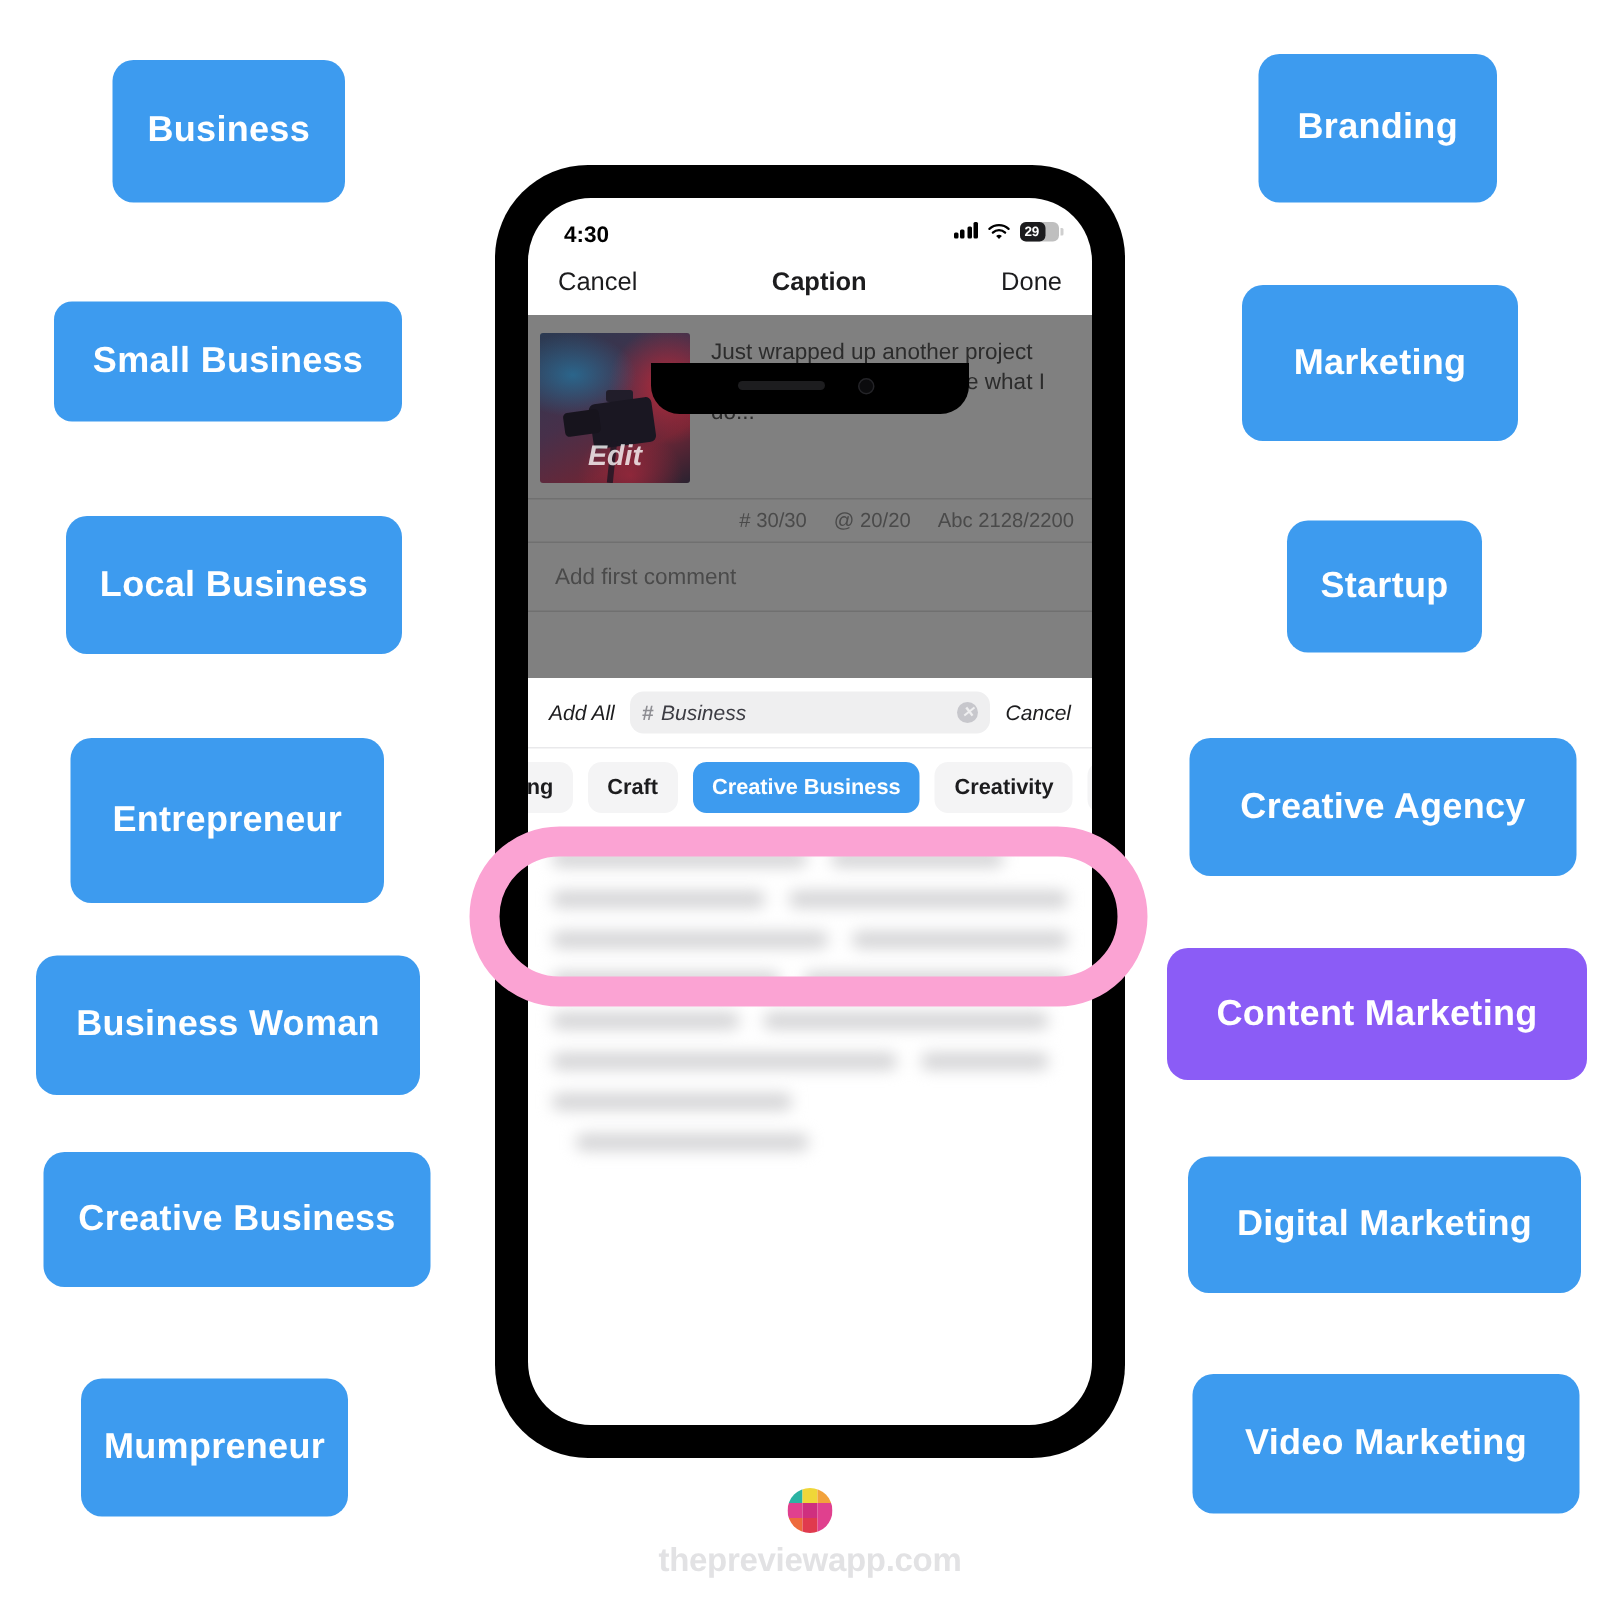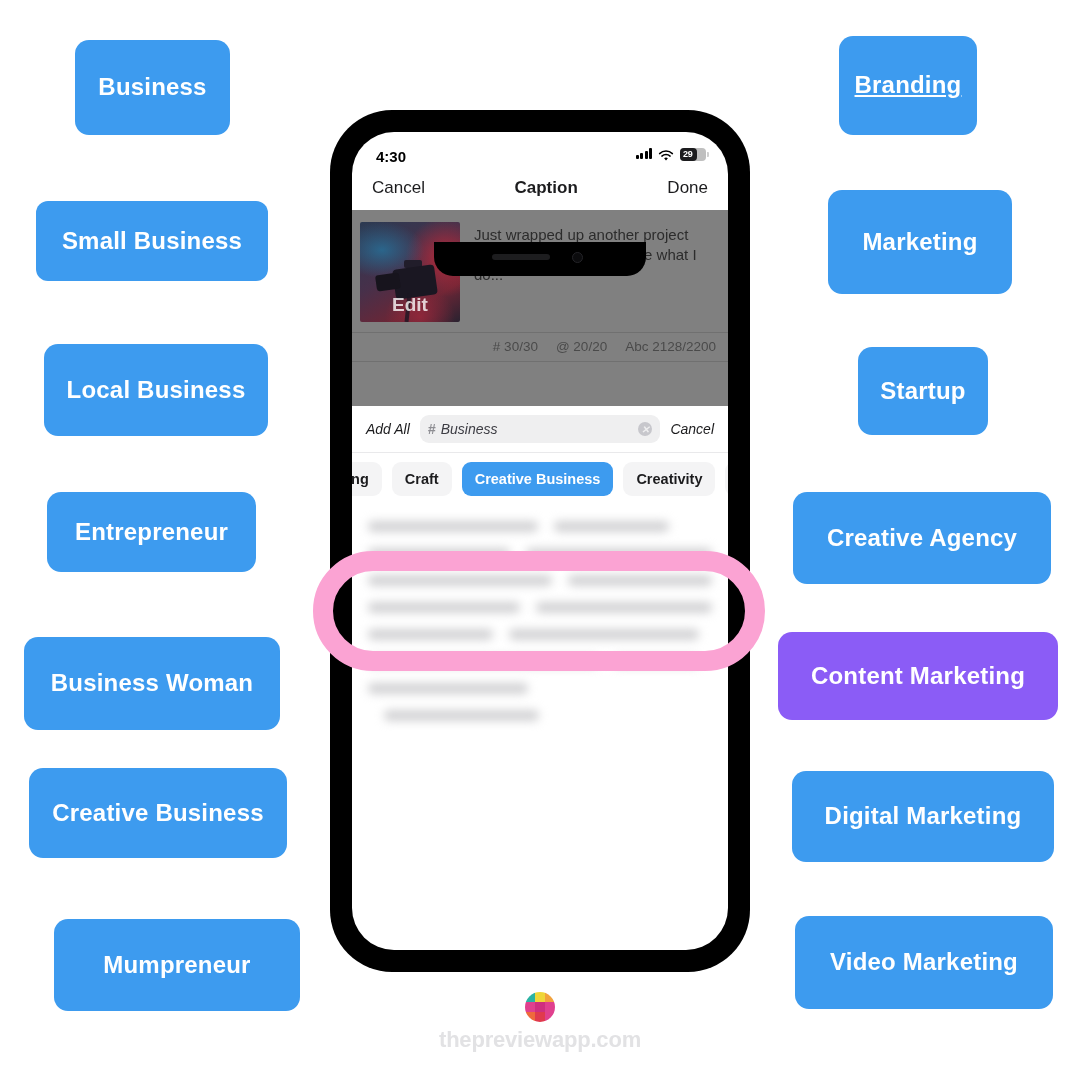--- a/index.html
+++ b/index.html
@@ -135,20 +135,21 @@
   .dim { background: #808080; position: relative; }
   .caption-row { display: flex; padding: 12px 14px 10px 8px; gap: 14px; }
   .thumb {
     width: 100px; height: 100px; flex: none; border-radius: 2px;
     position: relative; overflow: hidden;
     background:
       radial-gradient(ellipse 60% 40% at 22% 28%, rgba(40,110,150,.85), rgba(0,0,0,0) 70%),
       radial-gradient(ellipse 55% 55% at 85% 35%, rgba(190,40,55,.9), rgba(0,0,0,0) 72%),
       radial-gradient(ellipse 50% 45% at 60% 95%, rgba(160,40,60,.75), rgba(0,0,0,0) 70%),
       linear-gradient(150deg, #2b3a52 0%, #47304a 45%, #6b2636 75%, #2a2230 100%);
+    font-style: italic;
   }
   .thumb .cam-body {
     position:absolute; left: 34px; top: 45px; width: 42px; height: 30px;
     background: #1a1722; border-radius: 4px; transform: rotate(-8deg);
   }
   .thumb .cam-lens {
     position:absolute; left: 16px; top: 52px; width: 24px; height: 16px;
     background: #17141d; border-radius: 3px; transform: rotate(-8deg);
   }
   .thumb .cam-top {
@@ -249,27 +250,27 @@
     font-size: 22px; font-weight: bold; color: #e2e2e4; letter-spacing: -0.2px;
   }
 </style>
 </head>
 <body>
 
 <div id="keywords-left">
     <div class="kw" style="left: 75px; top: 40px; width: 155px; height: 95px; font-size: 24px; background: rgb(61, 155, 239);">Business</div>
     <div class="kw" style="left: 36px; top: 201px; width: 232px; height: 80px; font-size: 24px; background: rgb(61, 155, 239); border-radius: 12px;">Small Business</div>
     <div class="kw" style="left: 44px; top: 344px; width: 224px; height: 92px; font-size: 24px; background: rgb(61, 155, 239);">Local Business</div>
-    <div class="kw" style="left: 47px; top: 492px; width: 209px; height: 80px; font-size: 24px; background: rgb(61, 155, 239);">Entrepreneur</div>
+    <div class="kw" style="left: 47px; top: 492px; width: 209px; height: 110px; font-size: 24px; background: rgb(61, 155, 239);">Entrepreneur</div>
     <div class="kw" style="left: 24px; top: 637px; width: 256px; height: 93px; font-size: 24px; background: rgb(61, 155, 239);">Business Woman</div>
     <div class="kw" style="left: 29px; top: 768px; width: 258px; height: 90px; font-size: 24px; background: rgb(61, 155, 239);">Creative Business</div>
-    <div class="kw" style="left: 54px; top: 919px; width: 246px; height: 92px; font-size: 24px; background: rgb(61, 155, 239);">Mumpreneur</div>
+    <div class="kw" style="left: 54px; top: 919px; width: 178px; height: 92px; font-size: 24px; background: rgb(61, 155, 239);">Mumpreneur</div>
   </div>
 <div id="keywords-right">
-    <div class="kw" style="left: 839px; top: 36px; width: 138px; height: 99px; font-size: 24px; background: rgb(61, 155, 239); text-decoration: underline;">Branding</div>
+    <div class="kw" style="left: 839px; top: 36px; width: 159px; height: 99px; font-size: 24px; background: rgb(61, 155, 239);">Branding</div>
     <div class="kw" style="left: 828px; top: 190px; width: 184px; height: 104px; font-size: 24px; background: rgb(61, 155, 239);">Marketing</div>
     <div class="kw" style="left: 858px; top: 347px; width: 130px; height: 88px; font-size: 24px; background: rgb(61, 155, 239);">Startup</div>
     <div class="kw" style="left: 793px; top: 492px; width: 258px; height: 92px; font-size: 24px; background: rgb(61, 155, 239);">Creative Agency</div>
     <div class="kw" style="left: 778px; top: 632px; width: 280px; height: 88px; font-size: 24px; background: #8b5cf6;">Content Marketing</div>
     <div class="kw" style="left: 792px; top: 771px; width: 262px; height: 91px; font-size: 24px; background: rgb(61, 155, 239);">Digital Marketing</div>
     <div class="kw" style="left: 795px; top: 916px; width: 258px; height: 93px; font-size: 24px; background: rgb(61, 155, 239);">Video Marketing</div>
   </div>
 
 <div id="phone-frame"></div>
 
@@ -319,20 +320,21 @@
         <span class="tripod"></span>
         <span class="edit-label">Edit</span>
       </div>
       <div class="caption-text">Just wrapped up another project that reminds me why I love what I do...</div>
     </div>
     <div class="counters">
       <span># 30/30</span>
       <span>@ 20/20</span>
       <span>Abc 2128/2200</span>
     </div>
+    <div class="first-comment">Add first comment</div>
     <div class="dim-filler"></div>
   </div>
 
   <div class="sheet">
     <div class="sheet-top">
       <span class="add-all">Add All</span>
       <span class="search-box">
         <span class="q">#</span>
         <span class="val">Business</span>
         <span class="clear">✕</span>

